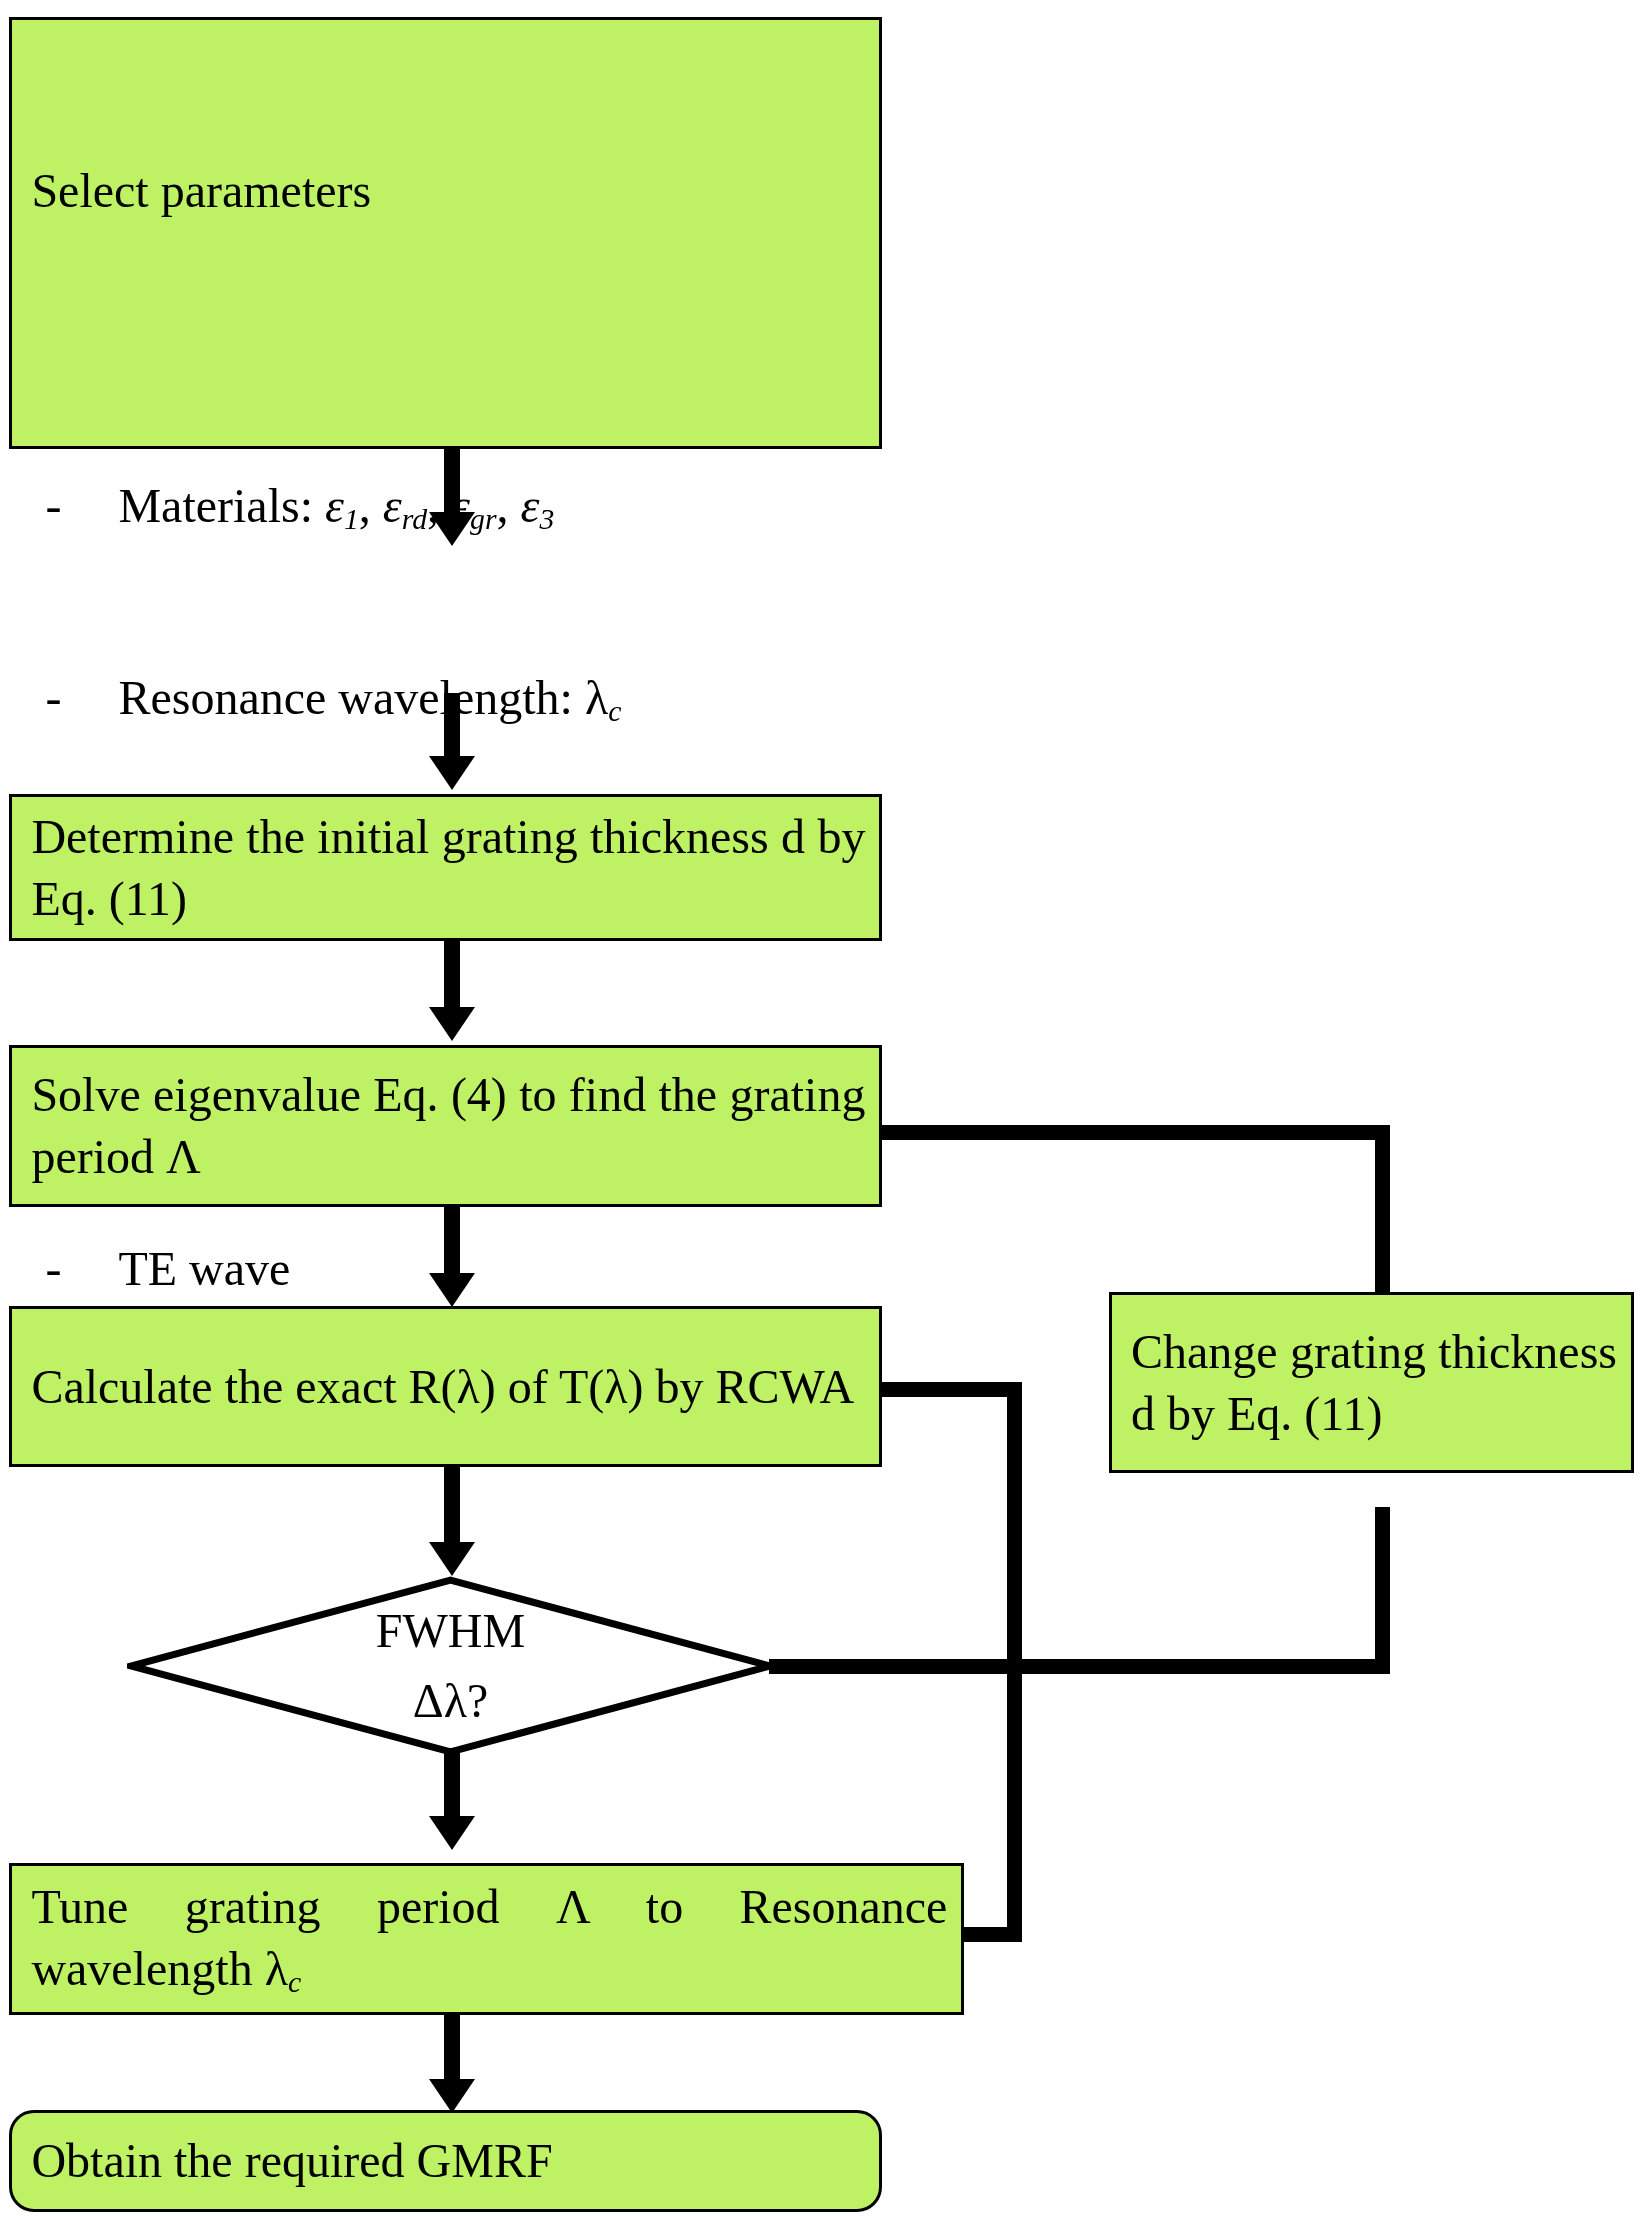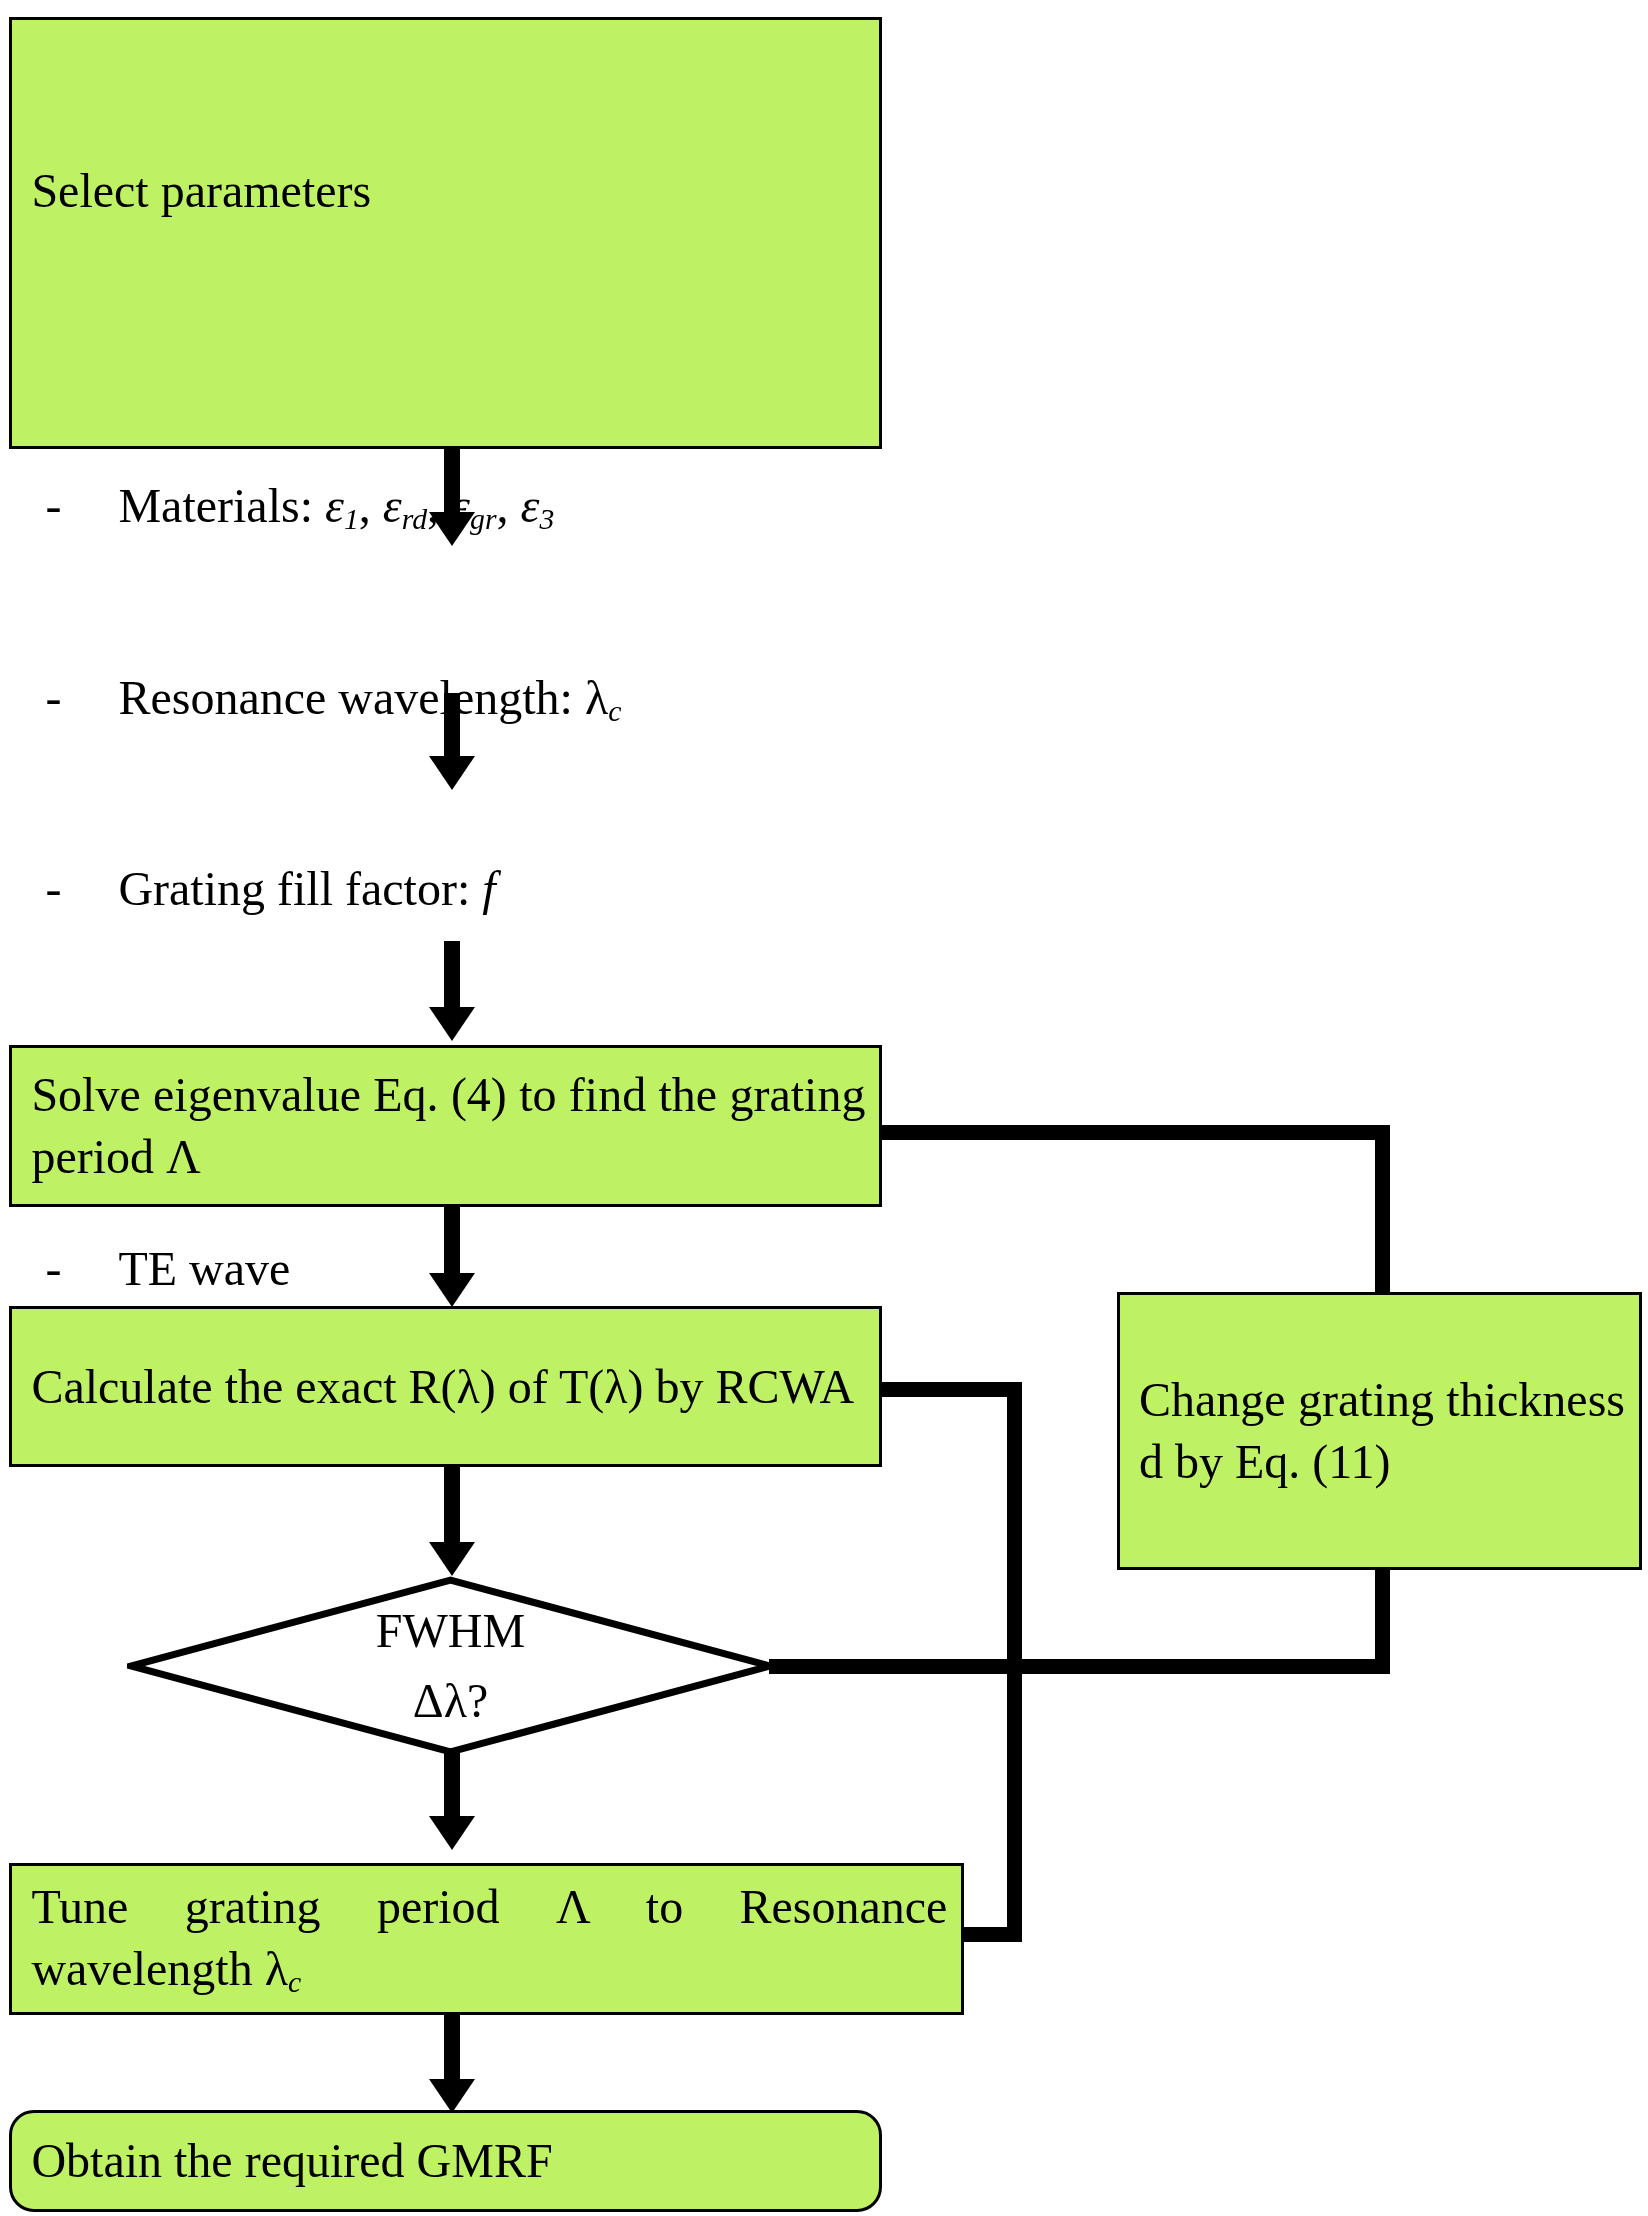--- a/index.html
+++ b/index.html
@@ -130,30 +130,33 @@
         <li><span class="dash">-</span><span>Materials: </span><span class="ital"><span>ε</span><sub>1</sub></span><span>, </span><span class="ital"><span>ε</span><sub>rd</sub></span><span>, </span><span class="ital"><span>ε</span><sub>gr</sub></span><span>, </span><span class="ital"><span>ε</span><sub>3</sub></span></li>
         <li><span class="dash">-</span><span>Resonance wavelength: </span><span><span>λ</span><sub class="ital">c</sub></span></li>
         <li><span class="dash">-</span><span>Grating fill factor: </span><span class="ital">f</span></li>
         <li><span class="dash">-</span><span>Incident angle: </span><span class="ital">θ</span></li>
         <li><span class="dash">-</span><span>TE wave</span></li>
       </ul>
     </div>
   </div>
 
 
+  <div class="node" style="left:9.4px; top:794px; width:873px; height:147px;">
+    <div class="txt">Determine the initial grating thickness d by Eq. (11)</div>
+  </div>
 
   <div class="node" style="left:9.4px; top:1045px; width:873px; height:162px;">
     <div class="txt">Solve eigenvalue Eq. (4) to find the grating period Λ</div>
   </div>
 
   <div class="node" style="left:9.4px; top:1306px; width:873px; height:161px;">
     <div class="txt">Calculate the exact R(λ) of T(λ) by RCWA</div>
   </div>
 
-  <div class="node" style="left:1109px; top:1292px; width:525px; height:278px;margin-left:8px;">
+  <div class="node" style="left:1109px; top:1292px; width:525px; height:181px;">
     <div class="txt">Change grating thickness d by Eq. (11)</div>
   </div>
 
   <div id="decision" style="left:127px; top:1576px; width:647px; height:180px;">
     <svg width="647" height="180" viewBox="0 0 828 230">
       <polygon points="414,5 823,115 414,225 5,115" fill="#ffffff" stroke="#000000" stroke-width="9"></polygon>
     </svg>
     <div class="dtext">
       <div>FWHM</div>
       <div>Δλ?</div>

